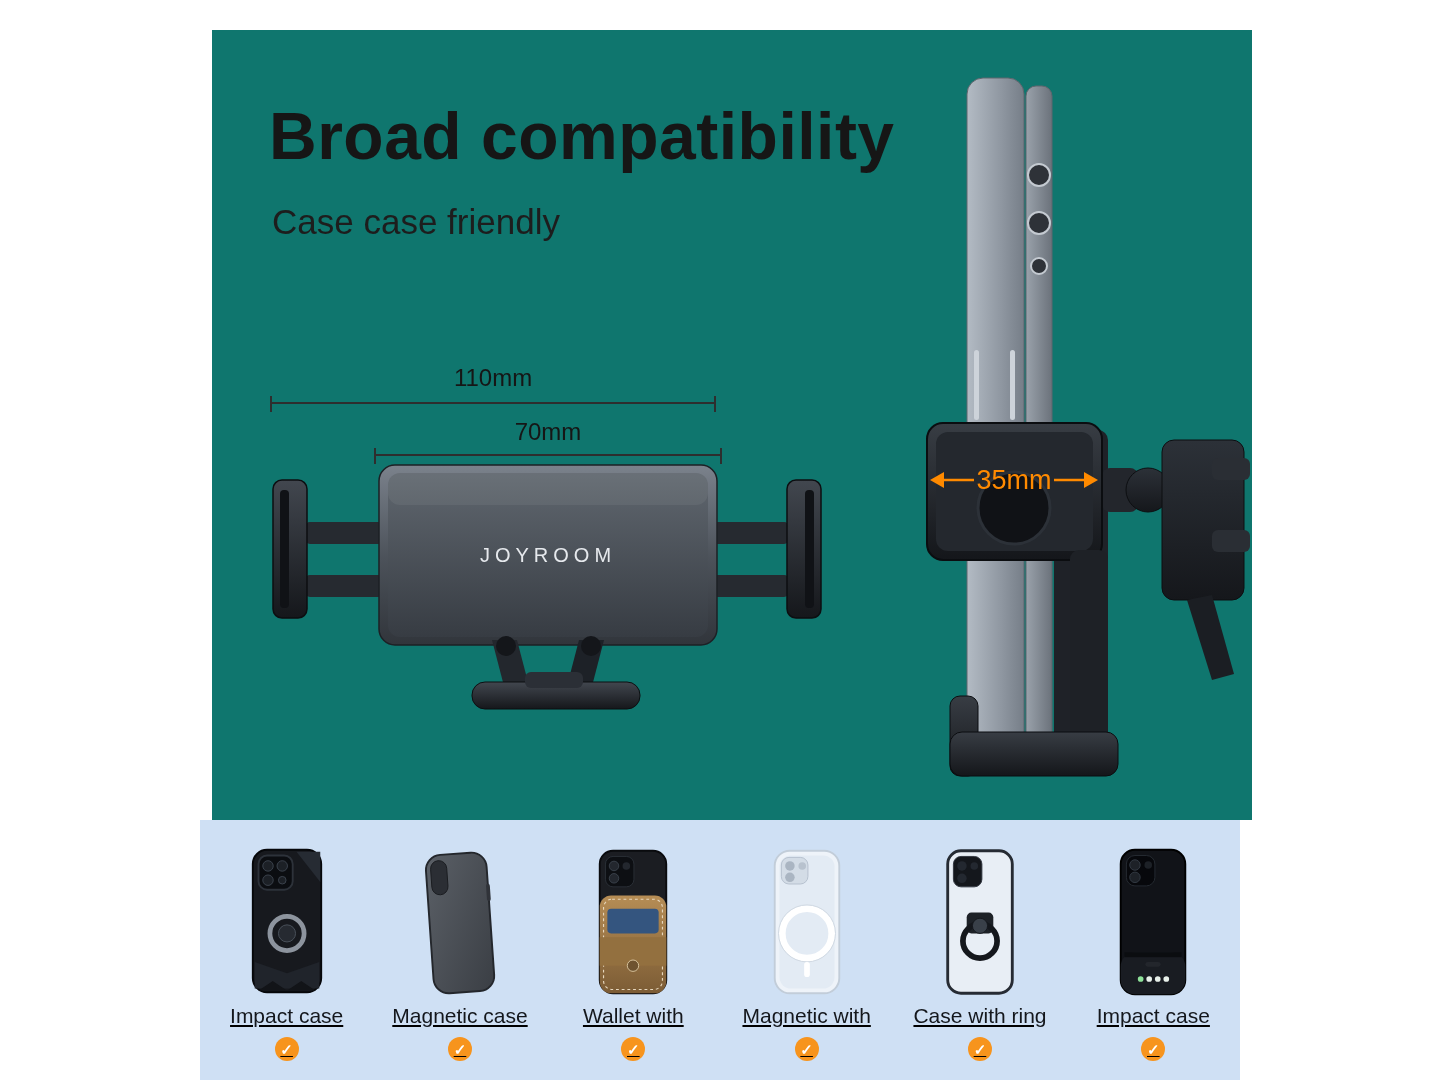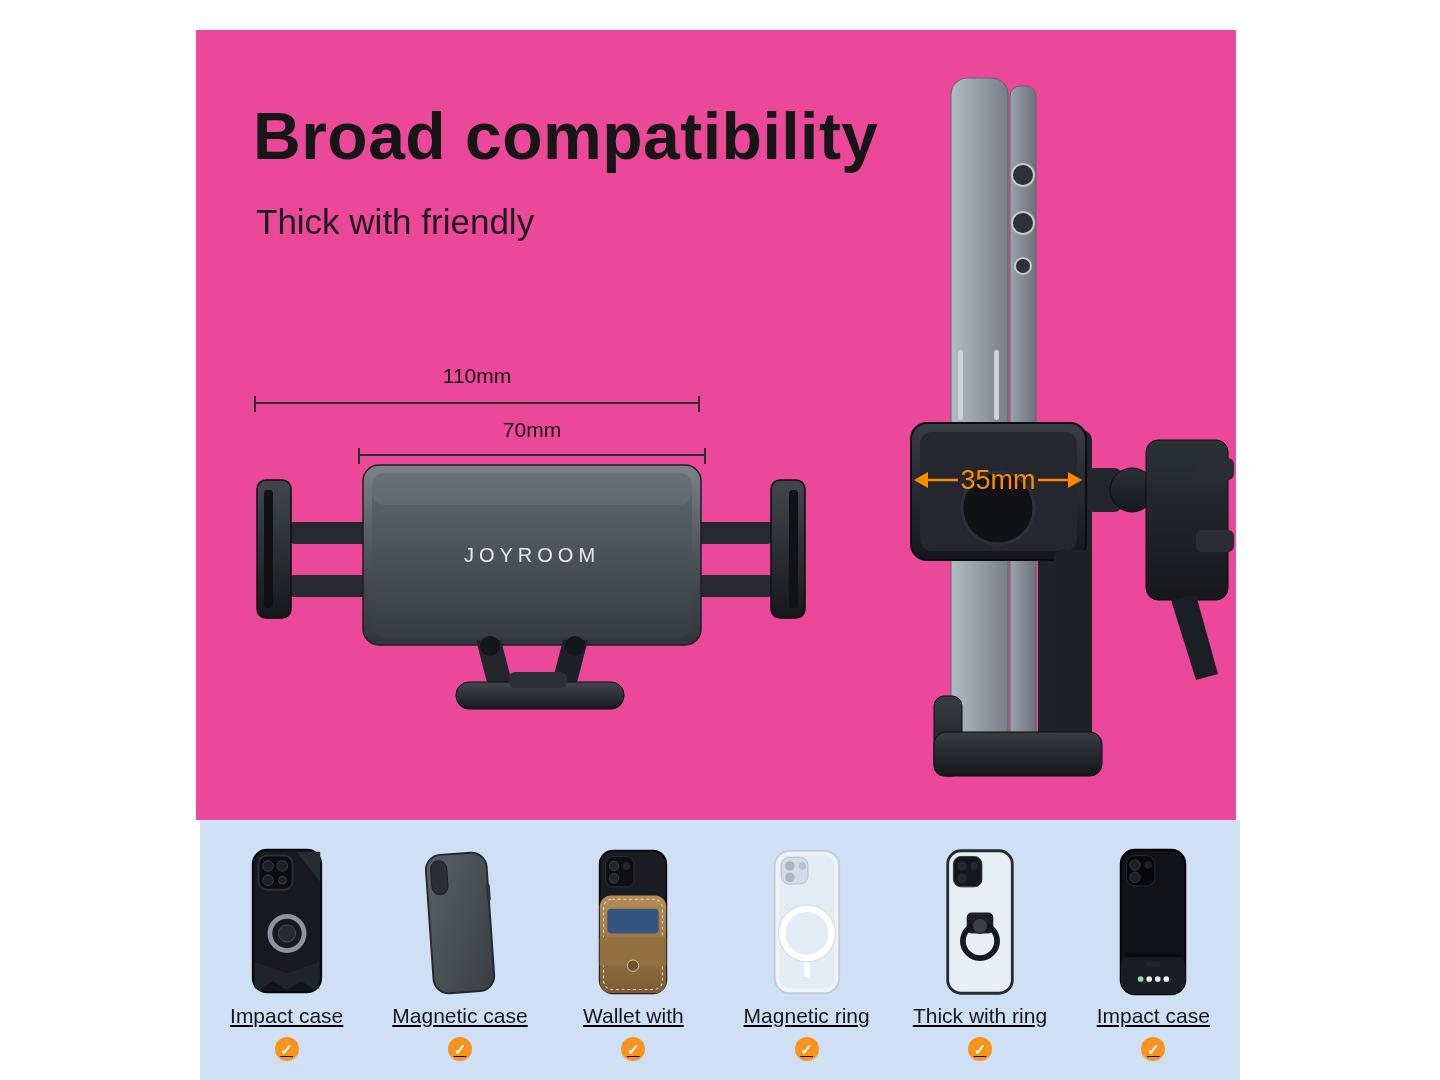--- a/index.html
+++ b/index.html
@@ -1,37 +1,37 @@
 <!DOCTYPE html>
 <html><head>
 <meta charset="utf-8">
 <style>
   html,body { margin:0; padding:0; background:#ffffff; }
   .canvas {
     position:relative; width:1440px; height:1080px; background:#ffffff;
     font-family:"Liberation Sans", sans-serif; overflow:hidden;
   }
   .main-panel {
-    position:absolute; left:196px; top:30px; width:1040px; height:790px;
-    background:#ec4899;
+    position:absolute; left:212px; top:30px; width:1040px; height:790px;
+    background:#0f766e;
   }
   .cases-strip {
     position:absolute; left:200px; top:820px; width:1040px; height:260px;
     background:#cfe0f4; display:flex; justify-content:space-around; align-items:flex-start;
   }
   .page-title {
     position:absolute; left:57px; top:68px; font-size:66px; font-weight:700;
     color:#161616; letter-spacing:0.5px; white-space:nowrap;
   }
   .subtitle {
     position:absolute; left:60px; top:172px; font-size:35px; font-weight:400;
     color:#1d1d1d; white-space:nowrap;
   }
   .dim-label {
-    position:absolute; font-size:21px; color:#161616; text-align:center;
+    position:absolute; font-size:24px; color:#161616; text-align:center;
   }
   .dim-line {
     position:absolute; height:0; border-top:2px solid #2e2e2e;
   }
   .dim-line::before, .dim-line::after {
     content:""; position:absolute; top:-8px; width:2px; height:16px; background:#2e2e2e;
   }
   .dim-line::before { left:0; }
   .dim-line::after { right:0; }
   #dim110-label { left:58px; top:334px; width:446px; }
@@ -60,21 +60,21 @@
   }
 </style>
 </head>
 <body>
 
 <div class="canvas">
 
   <div class="main-panel">
 
     <div class="page-title">Broad compatibility</div>
-    <div class="subtitle">Thick with friendly</div>
+    <div class="subtitle">Case case friendly</div>
 
     <div class="dim-label" id="dim110-label">110mm</div>
     <div class="dim-line" id="dim110-line"></div>
 
     <div class="dim-label" id="dim70-label">70mm</div>
     <div class="dim-line" id="dim70-line"></div>
 
     <svg class="front-view" viewBox="0 0 560 270">
       <defs>
         <linearGradient id="gPlate" x1="0" y1="0" x2="0" y2="1">
@@ -252,36 +252,36 @@
         <rect x="26" y="5" width="68" height="150" rx="16" fill="#eef3f9" stroke="#c2cdd9" stroke-width="2"></rect>
         <rect x="31" y="10" width="58" height="140" rx="12" fill="#e3ebf4"></rect>
         <rect x="33" y="12" width="28" height="28" rx="8" fill="#d3dce6" stroke="#b4bfcc"></rect>
         <circle cx="42" cy="21" r="5" fill="#aab5c2"></circle>
         <circle cx="42" cy="33" r="5" fill="#aab5c2"></circle>
         <circle cx="55" cy="21" r="4" fill="#b8c2ce"></circle>
         <circle cx="60" cy="92" r="26" fill="none" stroke="#ffffff" stroke-width="7"></circle>
         <circle cx="60" cy="92" r="30" fill="none" stroke="#d0d8e2" stroke-width="1"></circle>
         <rect x="57" y="122" width="6" height="16" rx="3" fill="#ffffff"></rect>
       </svg>
-      <div class="case-label">Magnetic ring</div>
+      <div class="case-label">Magnetic with</div>
       <div class="check-badge">✓</div>
     </div>
 
     <div class="case-item">
       <svg class="case-img" viewBox="0 0 120 160">
         <rect x="26" y="5" width="68" height="150" rx="14" fill="#e8eef5" stroke="#262b33" stroke-width="3"></rect>
         <rect x="32" y="11" width="30" height="32" rx="8" fill="#14171c" stroke="#30363f"></rect>
         <circle cx="41" cy="21" r="5" fill="#232830"></circle>
         <circle cx="41" cy="34" r="5" fill="#232830"></circle>
         <circle cx="54" cy="21" r="4" fill="#232830"></circle>
         <rect x="46" y="70" width="28" height="22" rx="5" fill="#1d2127"></rect>
         <circle cx="60" cy="100" r="18" fill="none" stroke="#14171c" stroke-width="6"></circle>
         <circle cx="60" cy="84" r="8" fill="#394049" stroke="#14171c"></circle>
       </svg>
-      <div class="case-label">Thick with ring</div>
+      <div class="case-label">Case with ring</div>
       <div class="check-badge">✓</div>
     </div>
 
     <div class="case-item">
       <svg class="case-img" viewBox="0 0 120 160">
         <rect x="26" y="4" width="68" height="152" rx="15" fill="#111318" stroke="#000000" stroke-width="2"></rect>
         <rect x="32" y="10" width="30" height="32" rx="9" fill="#07080c" stroke="#262b33"></rect>
         <circle cx="41" cy="20" r="5.5" fill="#1d2127" stroke="#343b45"></circle>
         <circle cx="41" cy="33" r="5.5" fill="#1d2127" stroke="#343b45"></circle>
         <circle cx="55" cy="20" r="4" fill="#1d2127"></circle>

